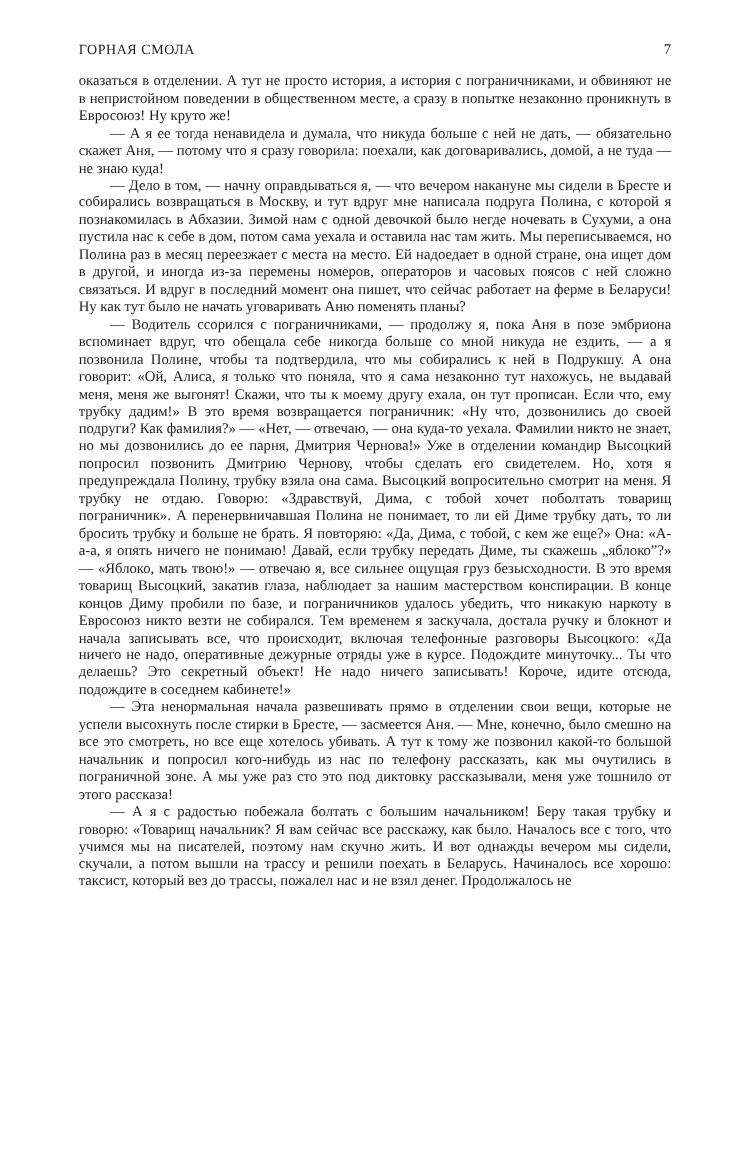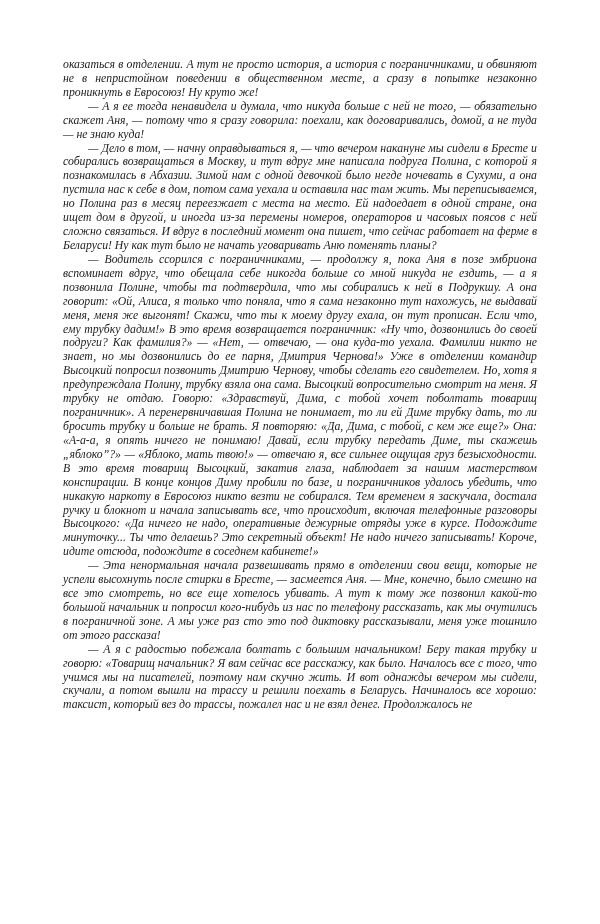--- a/index.html
+++ b/index.html
@@ -42,21 +42,20 @@
     color: #1f1f1f;
     line-height: 1;
   }
 
   
   .textblock {
     position: absolute;
     left: 63px;
     top: 58px;
     width: 474px;
-    font-style: italic;
   }
   .para {
     margin: 0;
     font-size: 11.75px;
     line-height: 13.92px;
     text-align: justify;
     text-justify: inter-word;
     text-indent: 25px;
     color: #1c1c1c;
     hyphens: manual;
@@ -67,23 +66,27 @@
   }
   .para-last {
     
   }
 </style>
 </head>
 <body>
 
 <div class="page" style="background: rgb(255, 255, 255); color: rgb(28, 28, 28);">
 
+  <div class="running-head">
+    <span class="running-head-title">ГОРНАЯ СМОЛА</span>
+    <span class="running-head-folio">7</span>
+  </div>
 
   <div class="textblock">
       <p class="para" style="text-indent: 0px;">оказаться в отделении. А тут не просто история, а история с пограничниками, и обвиняют не в непристойном поведении в общественном месте, а сразу в попытке незаконно проникнуть в Евросоюз! Ну круто же!</p>
-      <p class="para">— А я ее тогда ненавидела и думала, что никуда больше с ней не того, — обязательно скажет Аня, — потому что я сразу говорила: поехали, как договаривались, домой, а не туда — не знаю куда!</p>
+      <p class="para">— А я ее тогда ненавидела и думала, что никуда больше с ней не дать, — обязательно скажет Аня, — потому что я сразу говорила: поехали, как договаривались, домой, а не туда — не знаю куда!</p>
       <p class="para">— Дело в том, — начну оправдываться я, — что вечером накануне мы сидели в Бресте и собирались возвращаться в Москву, и тут вдруг мне написала подруга Полина, с которой я познакомилась в Абхазии. Зимой нам с одной девочкой было негде ночевать в Сухуми, а она пустила нас к себе в дом, потом сама уехала и оставила нас там жить. Мы переписываемся, но Полина раз в месяц переезжает с места на место. Ей надоедает в одной стране, она ищет дом в другой, и иногда из-за перемены номеров, операторов и часовых поясов с ней сложно связаться. И вдруг в последний момент она пишет, что сейчас работает на ферме в Беларуси! Ну как тут было не начать уговаривать Аню поменять планы?</p>
       <p class="para">— Водитель ссорился с пограничниками, — продолжу я, пока Аня в позе эмбриона вспоминает вдруг, что обещала себе никогда больше со мной никуда не ездить, — а я позвонила Полине, чтобы та подтвердила, что мы собирались к ней в Подрукшу. А она говорит: «Ой, Алиса, я только что поняла, что я сама незаконно тут нахожусь, не выдавай меня, меня же выгонят! Скажи, что ты к моему другу ехала, он тут прописан. Если что, ему трубку дадим!» В это время возвращается пограничник: «Ну что, дозвонились до своей подруги? Как фамилия?» — «Нет, — отвечаю, — она куда-то уехала. Фамилии никто не знает, но мы дозвонились до ее парня, Дмитрия Чернова!» Уже в отделении командир Высоцкий попросил позвонить Дмитрию Чернову, чтобы сделать его свидетелем. Но, хотя я предупреждала Полину, трубку взяла она сама. Высоцкий вопросительно смотрит на меня. Я трубку не отдаю. Говорю: «Здравствуй, Дима, с тобой хочет поболтать товарищ пограничник». А перенервничавшая Полина не понимает, то ли ей Диме трубку дать, то ли бросить трубку и больше не брать. Я повторяю: «Да, Дима, с тобой, с кем же еще?» Она: «А-а-а, я опять ничего не понимаю! Давай, если трубку передать Диме, ты скажешь „яблоко”?» — «Яблоко, мать твою!» — отвечаю я, все сильнее ощущая груз безысходности. В это время товарищ Высоцкий, закатив глаза, наблюдает за нашим мастерством конспирации. В конце концов Диму пробили по базе, и пограничников удалось убедить, что никакую наркоту в Евросоюз никто везти не собирался. Тем временем я заскучала, достала ручку и блокнот и начала записывать все, что происходит, включая телефонные разговоры Высоцкого: «Да ничего не надо, оперативные дежурные отряды уже в курсе. Подождите минуточку... Ты что делаешь? Это секретный объект! Не надо ничего записывать! Короче, идите отсюда, подождите в соседнем кабинете!»</p>
       <p class="para">— Эта ненормальная начала развешивать прямо в отделении свои вещи, которые не успели высохнуть после стирки в Бресте, — засмеется Аня. — Мне, конечно, было смешно на все это смотреть, но все еще хотелось убивать. А тут к тому же позвонил какой-то большой начальник и попросил кого-нибудь из нас по телефону рассказать, как мы очутились в пограничной зоне. А мы уже раз сто это под диктовку рассказывали, меня уже тошнило от этого рассказа!</p>
       <p class="para para-last">— А я с радостью побежала болтать с большим начальником! Беру такая трубку и говорю: «Товарищ начальник? Я вам сейчас все расскажу, как было. Началось все с того, что учимся мы на писателей, поэтому нам скучно жить. И вот однажды вечером мы сидели, скучали, а потом вышли на трассу и решили поехать в Беларусь. Начиналось все хорошо: таксист, который вез до трассы, пожалел нас и не взял денег. Продолжалось не</p>
     </div>
 
 </div>
 
 </body></html>

